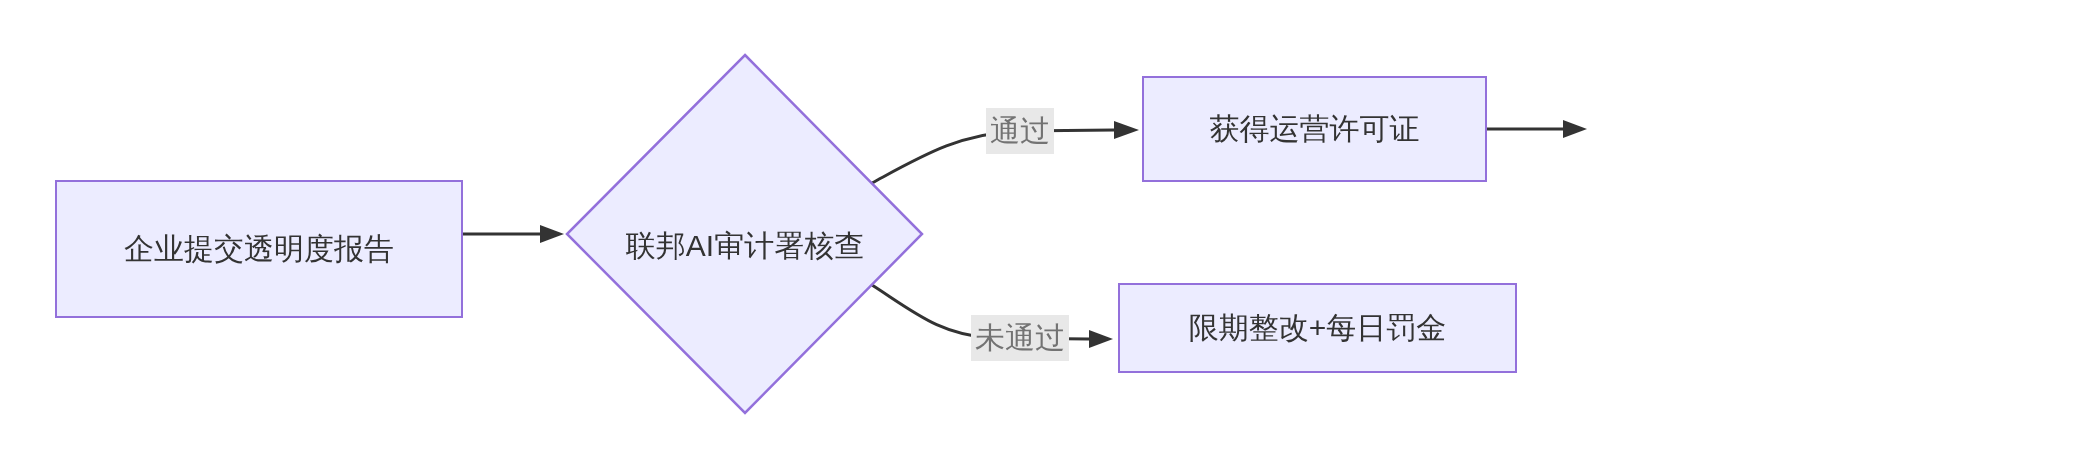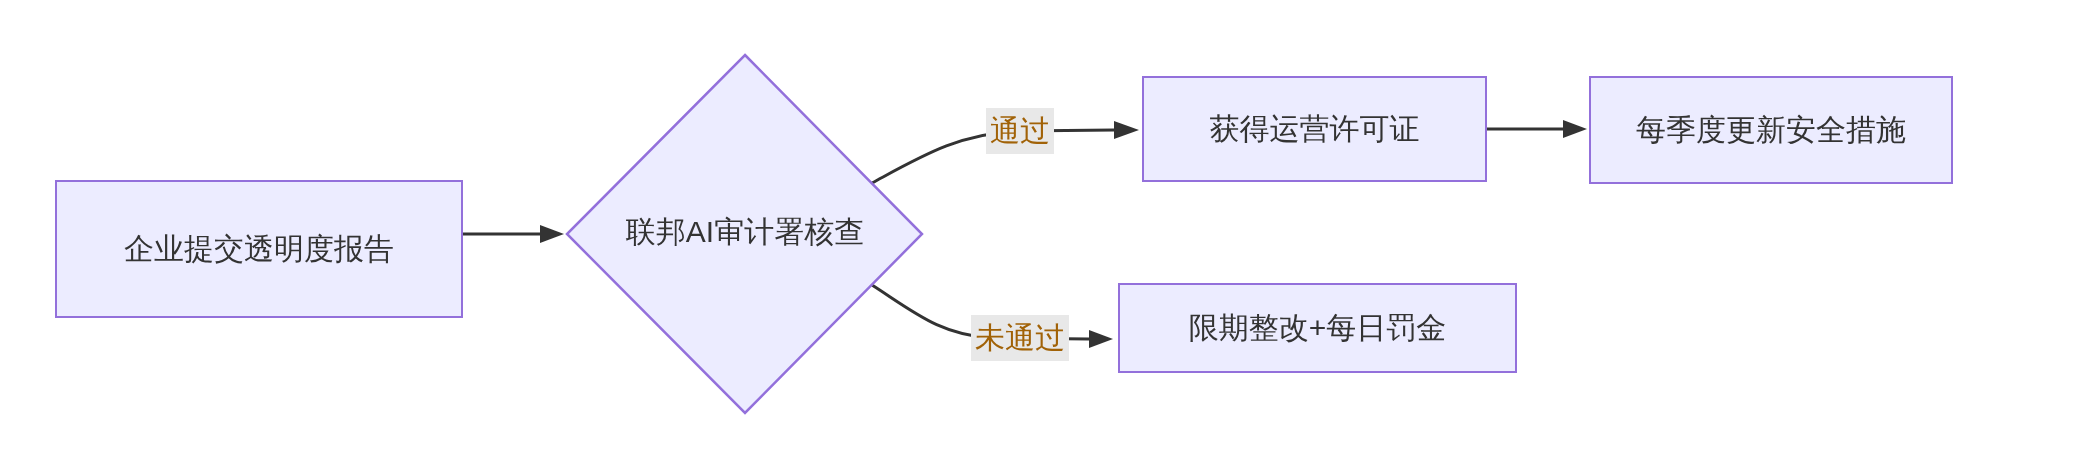--- a/index.html
+++ b/index.html
@@ -56,21 +56,21 @@
     color: #333333;
     font-size: 30px;
     line-height: 1.2;
     white-space: nowrap;
     text-align: center;
   }
   .edge-label {
     position: absolute;
     transform: translate(-50%, -50%);
     background: #e8e8e8;
-    color: #a16207;
+    color: #737373;
     font-size: 30px;
     line-height: 1.2;
     padding: 5px 4px;
     white-space: nowrap;
     text-align: center;
   }
 </style>
 </head>
 <body>
 
@@ -94,27 +94,24 @@
   </svg>
 
   <div class="node-rect" style="left:55px; top:180px; width:408px; height:138px;">
     <span>企业提交透明度报告</span>
   </div>
 
   <div class="node-rect" style="left:1142px; top:76px; width:345px; height:106px;">
     <span>获得运营许可证</span>
   </div>
 
-  <div class="node-rect" style="left:1589px; top:76px; width:364px; height:108px;">
-    <span>每季度更新安全措施</span>
-  </div>
 
   <div class="node-rect" style="left:1118px; top:283px; width:399px; height:90px;">
     <span>限期整改+每日罚金</span>
   </div>
 
-  <div class="node-label-float" style="left:745px; top:232px;">联邦AI审计署核查</div>
+  <div class="node-label-float" style="left:745px; top:246px;">联邦AI审计署核查</div>
 
   <div class="edge-label" style="left:1020px; top:131px;">通过</div>
 
   <div class="edge-label" style="left:1020px; top:338px;">未通过</div>
 
 </div>
 
 </body></html>

